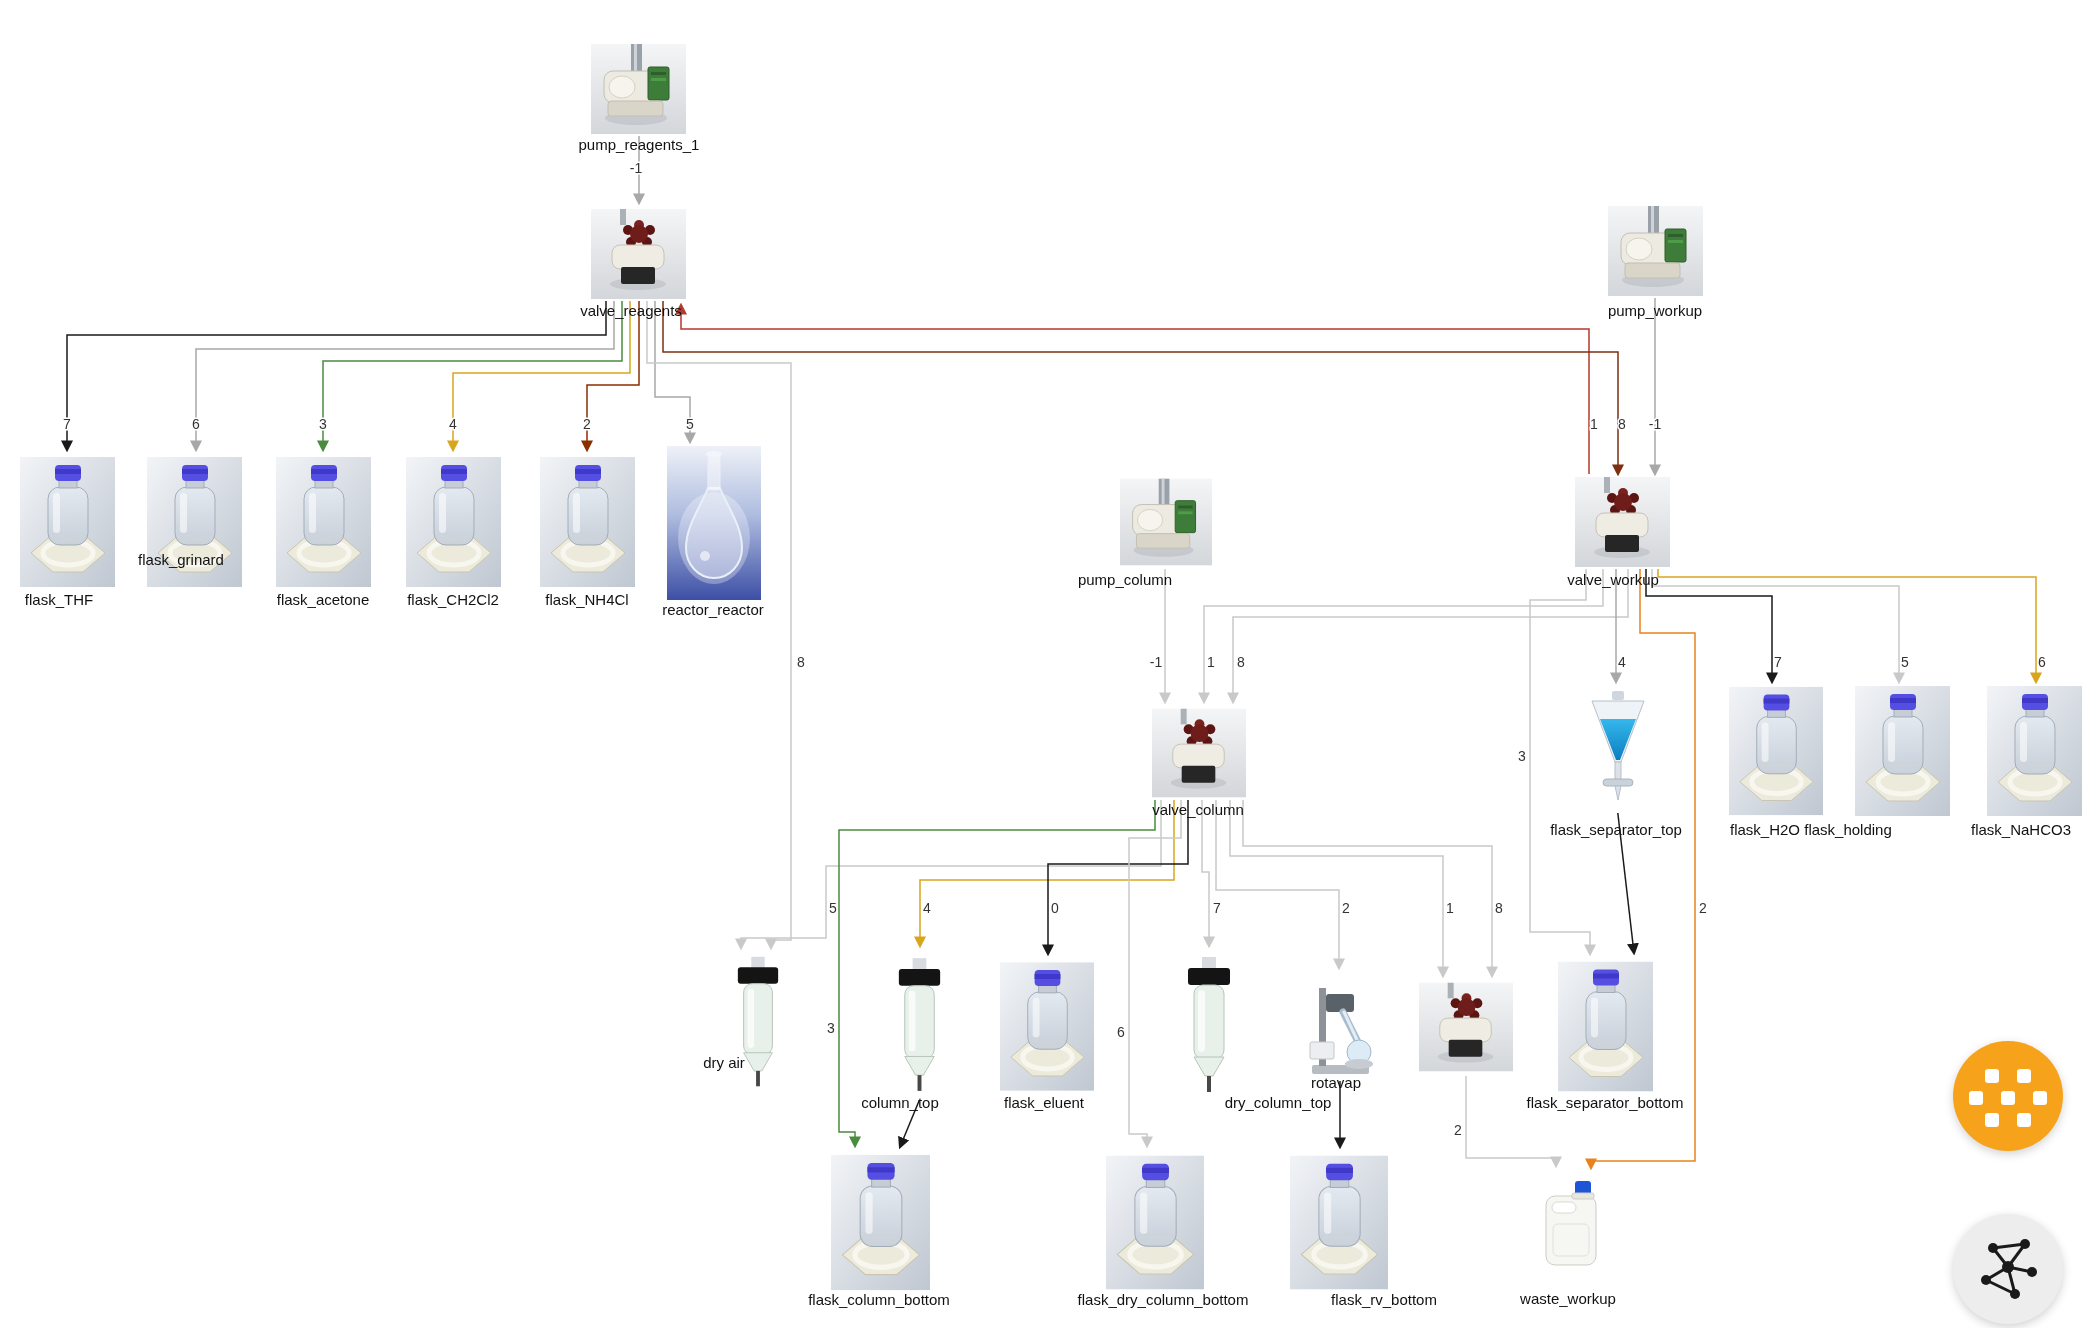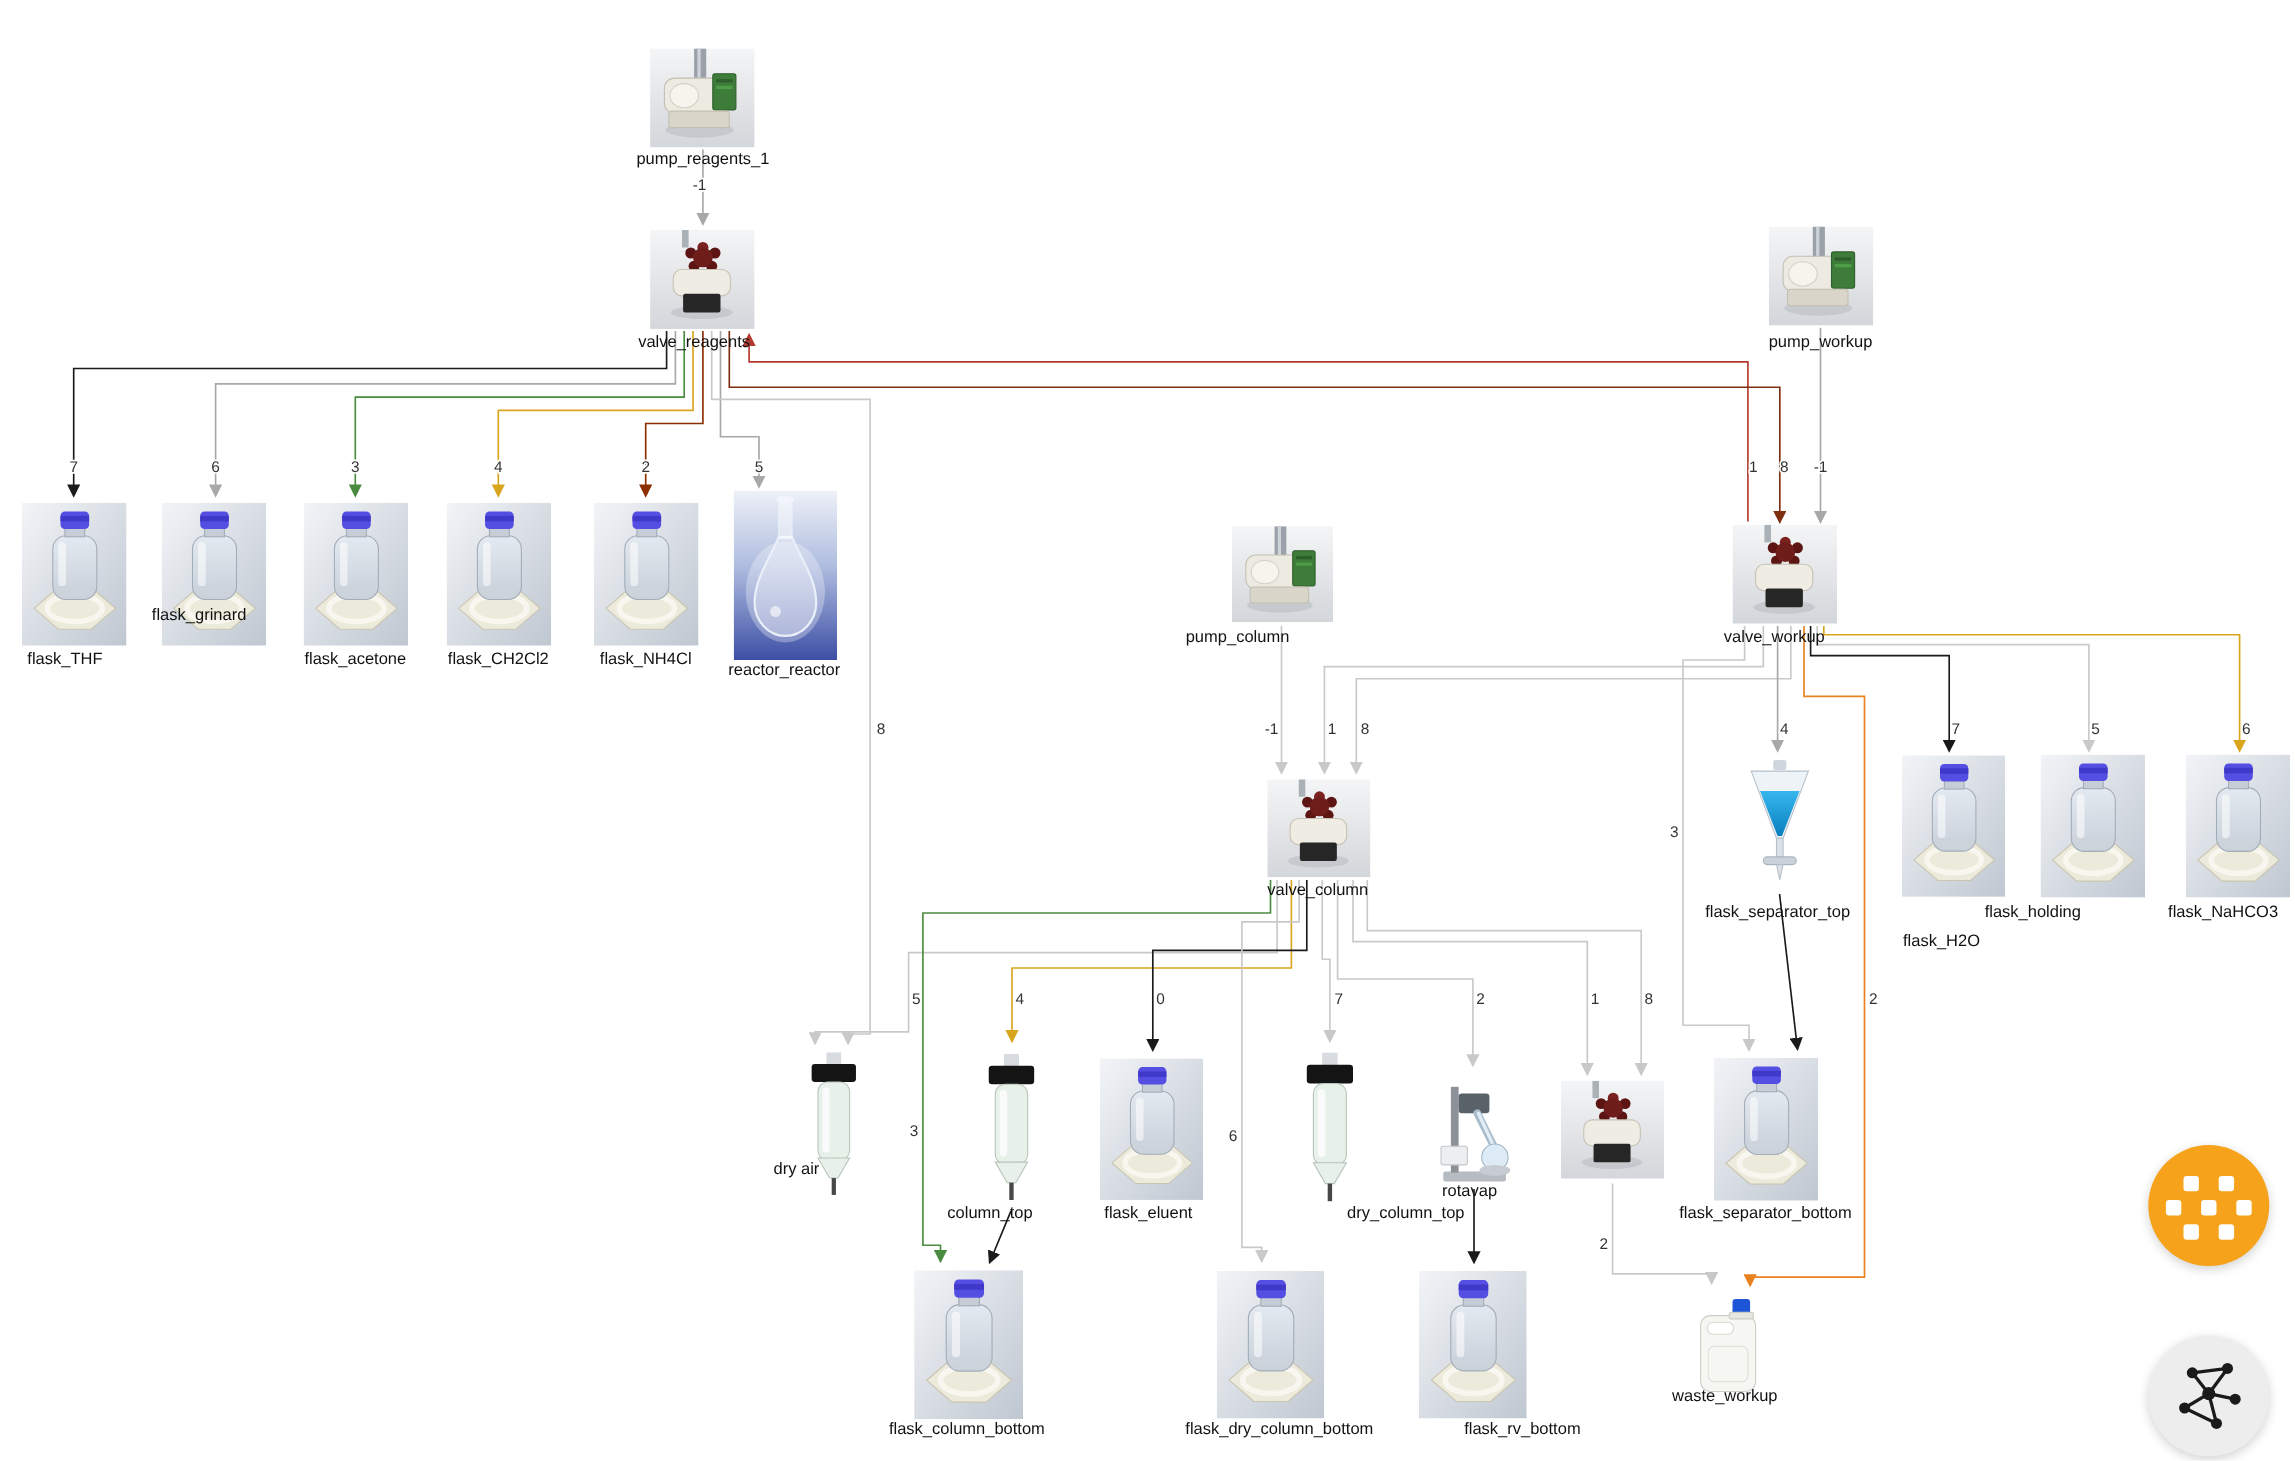--- a/index.html
+++ b/index.html
@@ -323,21 +323,21 @@
         <use href="#sym-sep"></use>
       </svg>
     </div>
 <div class="nlabel" style="left:1616px;top:822px">flask_separator_top</div>
 
 <div class="node" style="left:1729px;top:686px;width:94px;height:130px">
       <svg viewBox="0 0 95 130">
         <use href="#sym-bottle"></use>
       </svg>
     </div>
-<div class="nlabel" style="left:1765px;top:848px">flask_H2O</div>
+<div class="nlabel" style="left:1765px;top:822px">flask_H2O</div>
 
 <div class="node" style="left:1855px;top:686px;width:95px;height:130px">
       <svg viewBox="0 0 95 130">
         <use href="#sym-bottle"></use>
       </svg>
     </div>
 <div class="nlabel" style="left:1848px;top:822px">flask_holding</div>
 
 <div class="node" style="left:1987px;top:686px;width:95px;height:130px">
       <svg viewBox="0 0 95 130">
@@ -413,21 +413,21 @@
         <use href="#sym-bottle"></use>
       </svg>
     </div>
 <div class="nlabel" style="left:1384px;top:1292px">flask_rv_bottom</div>
 
 <div class="node" style="left:1541px;top:1172px;width:60px;height:100px">
       <svg viewBox="0 0 60 100">
         <use href="#sym-jerrycan"></use>
       </svg>
     </div>
-<div class="nlabel" style="left:1568px;top:1262px">waste_workup</div>
+<div class="nlabel" style="left:1568px;top:1291px">waste_workup</div>
 
 <div class="fab" style="left:1953px;top:1041px;background:#f6a21a">
   <svg viewBox="0 0 110 110">
     <rect x="32" y="28" width="14" height="14" rx="3" fill="#fff"></rect>
     <rect x="64" y="28" width="14" height="14" rx="3" fill="#fff"></rect>
     <rect x="16" y="50" width="14" height="14" rx="3" fill="#fff"></rect>
     <rect x="48" y="50" width="14" height="14" rx="3" fill="#fff"></rect>
     <rect x="80" y="50" width="14" height="14" rx="3" fill="#fff"></rect>
     <rect x="32" y="72" width="14" height="14" rx="3" fill="#fff"></rect>
     <rect x="64" y="72" width="14" height="14" rx="3" fill="#fff"></rect>

